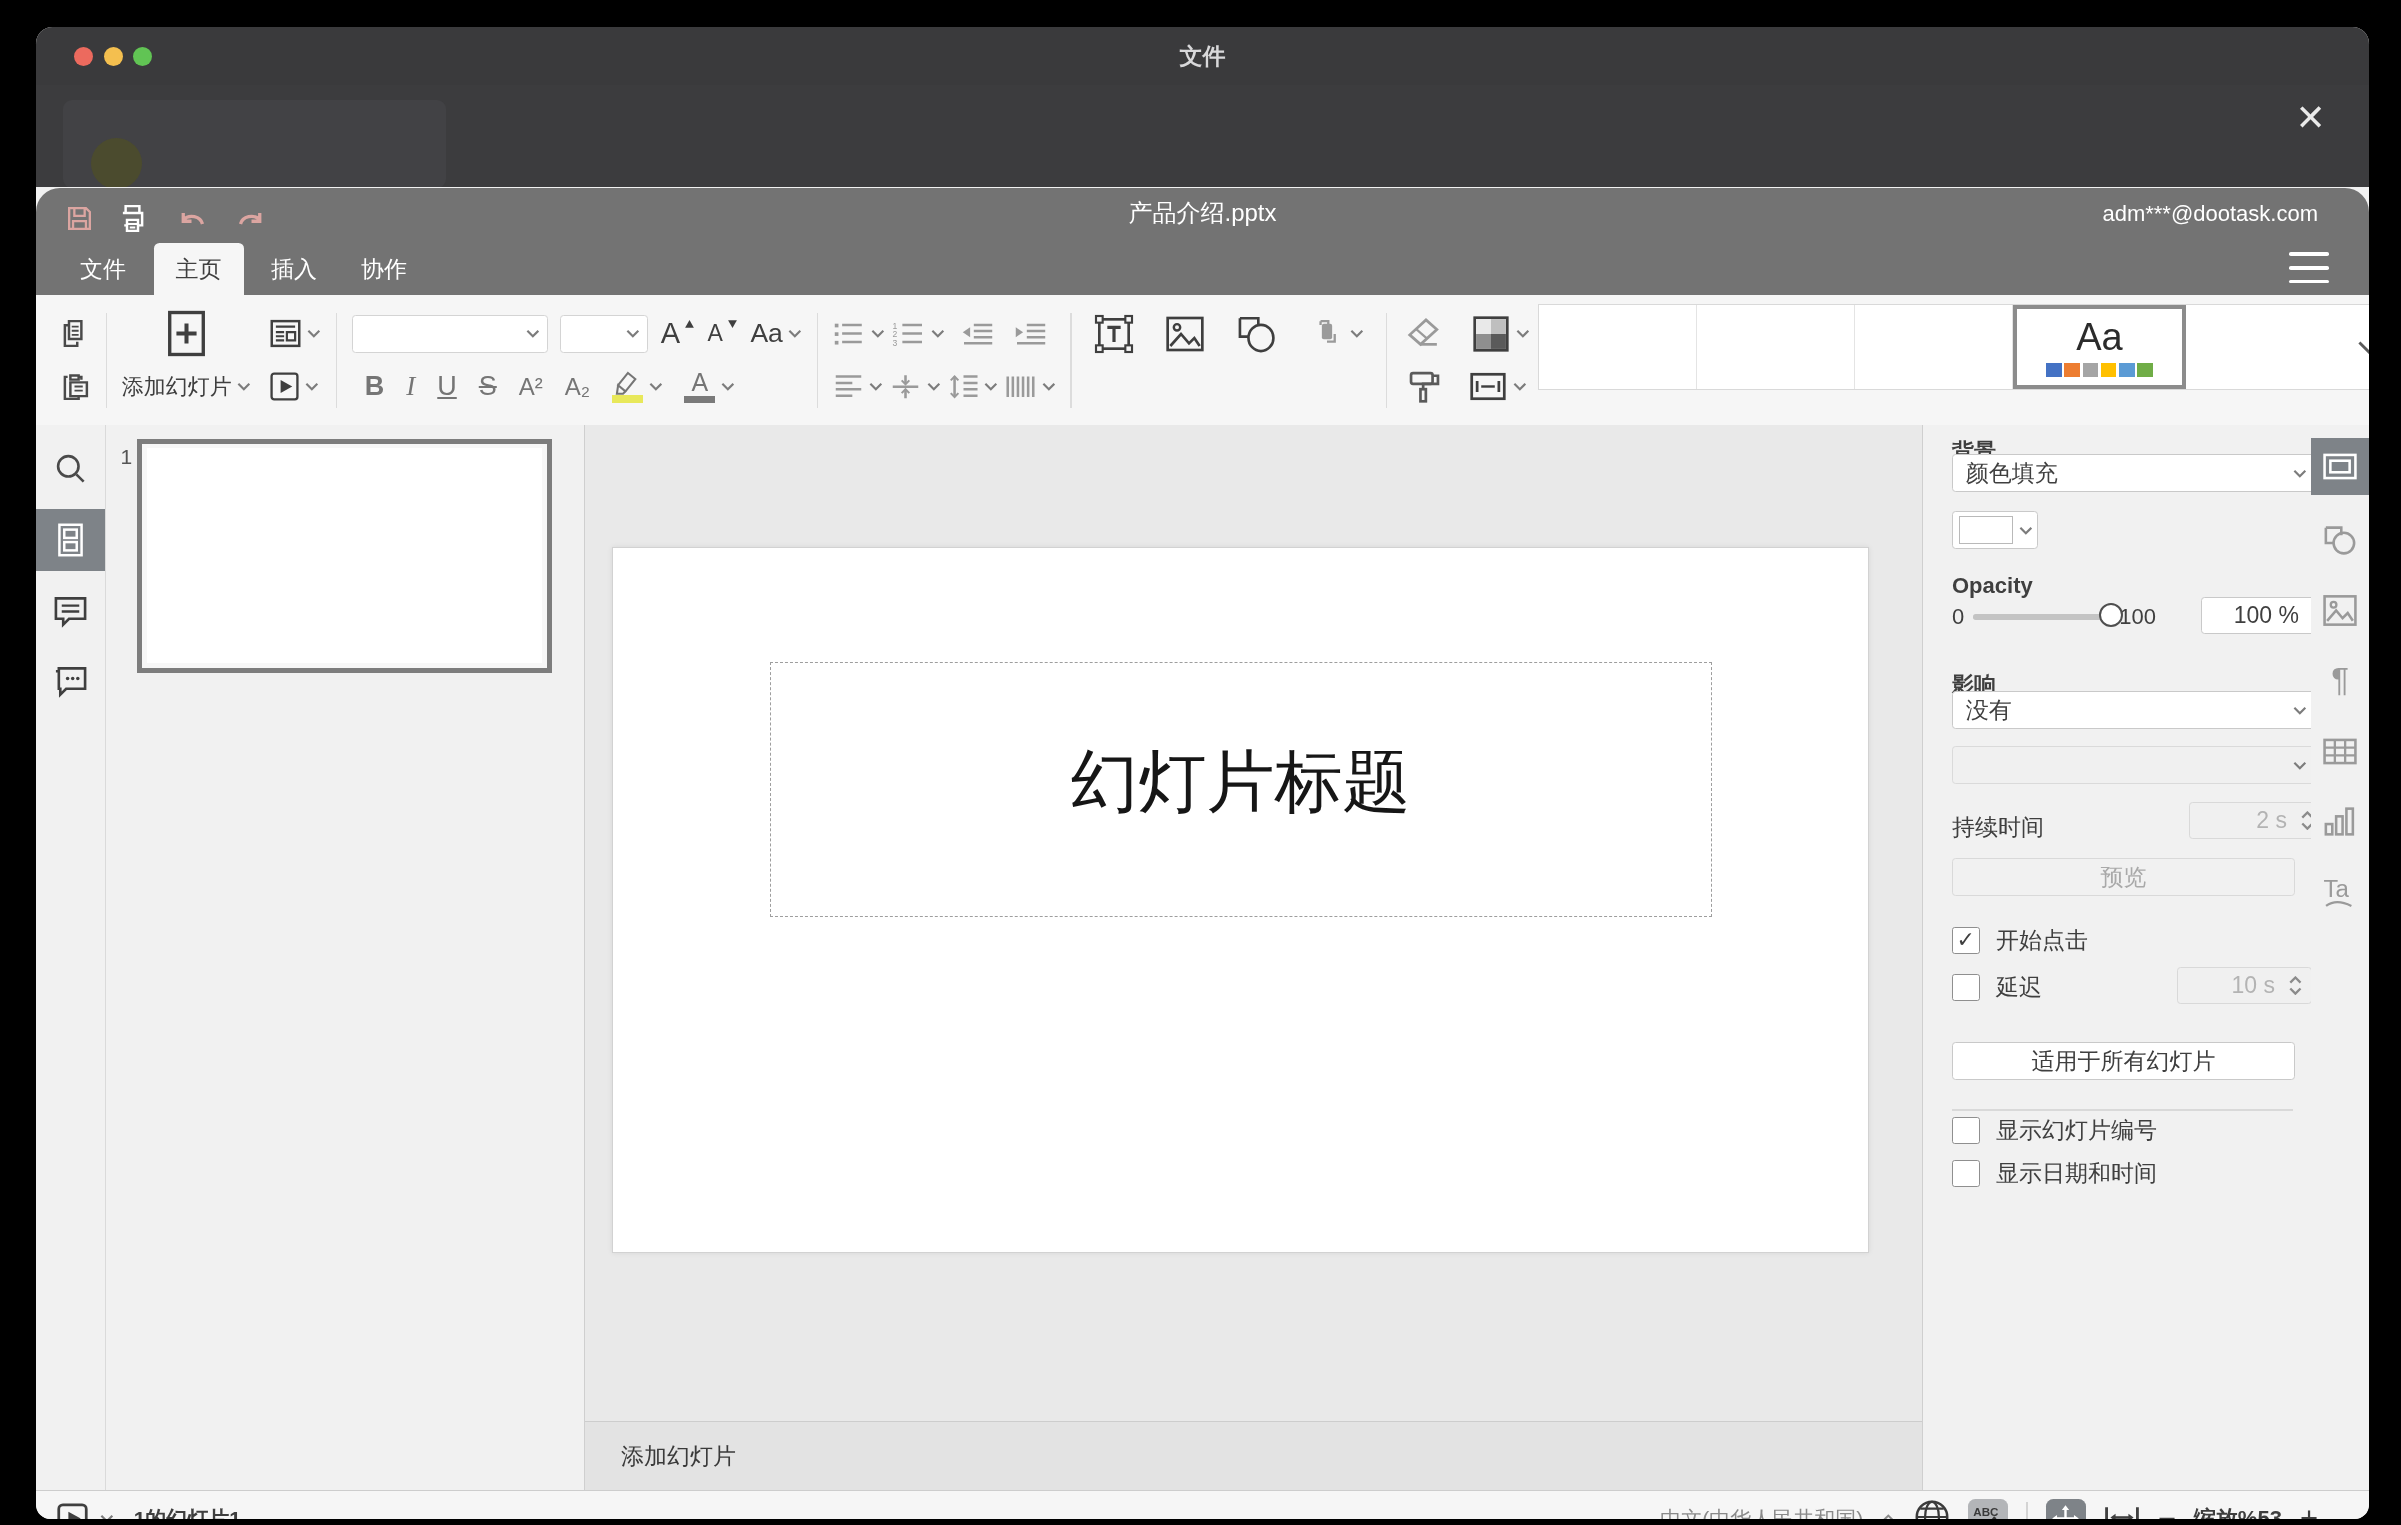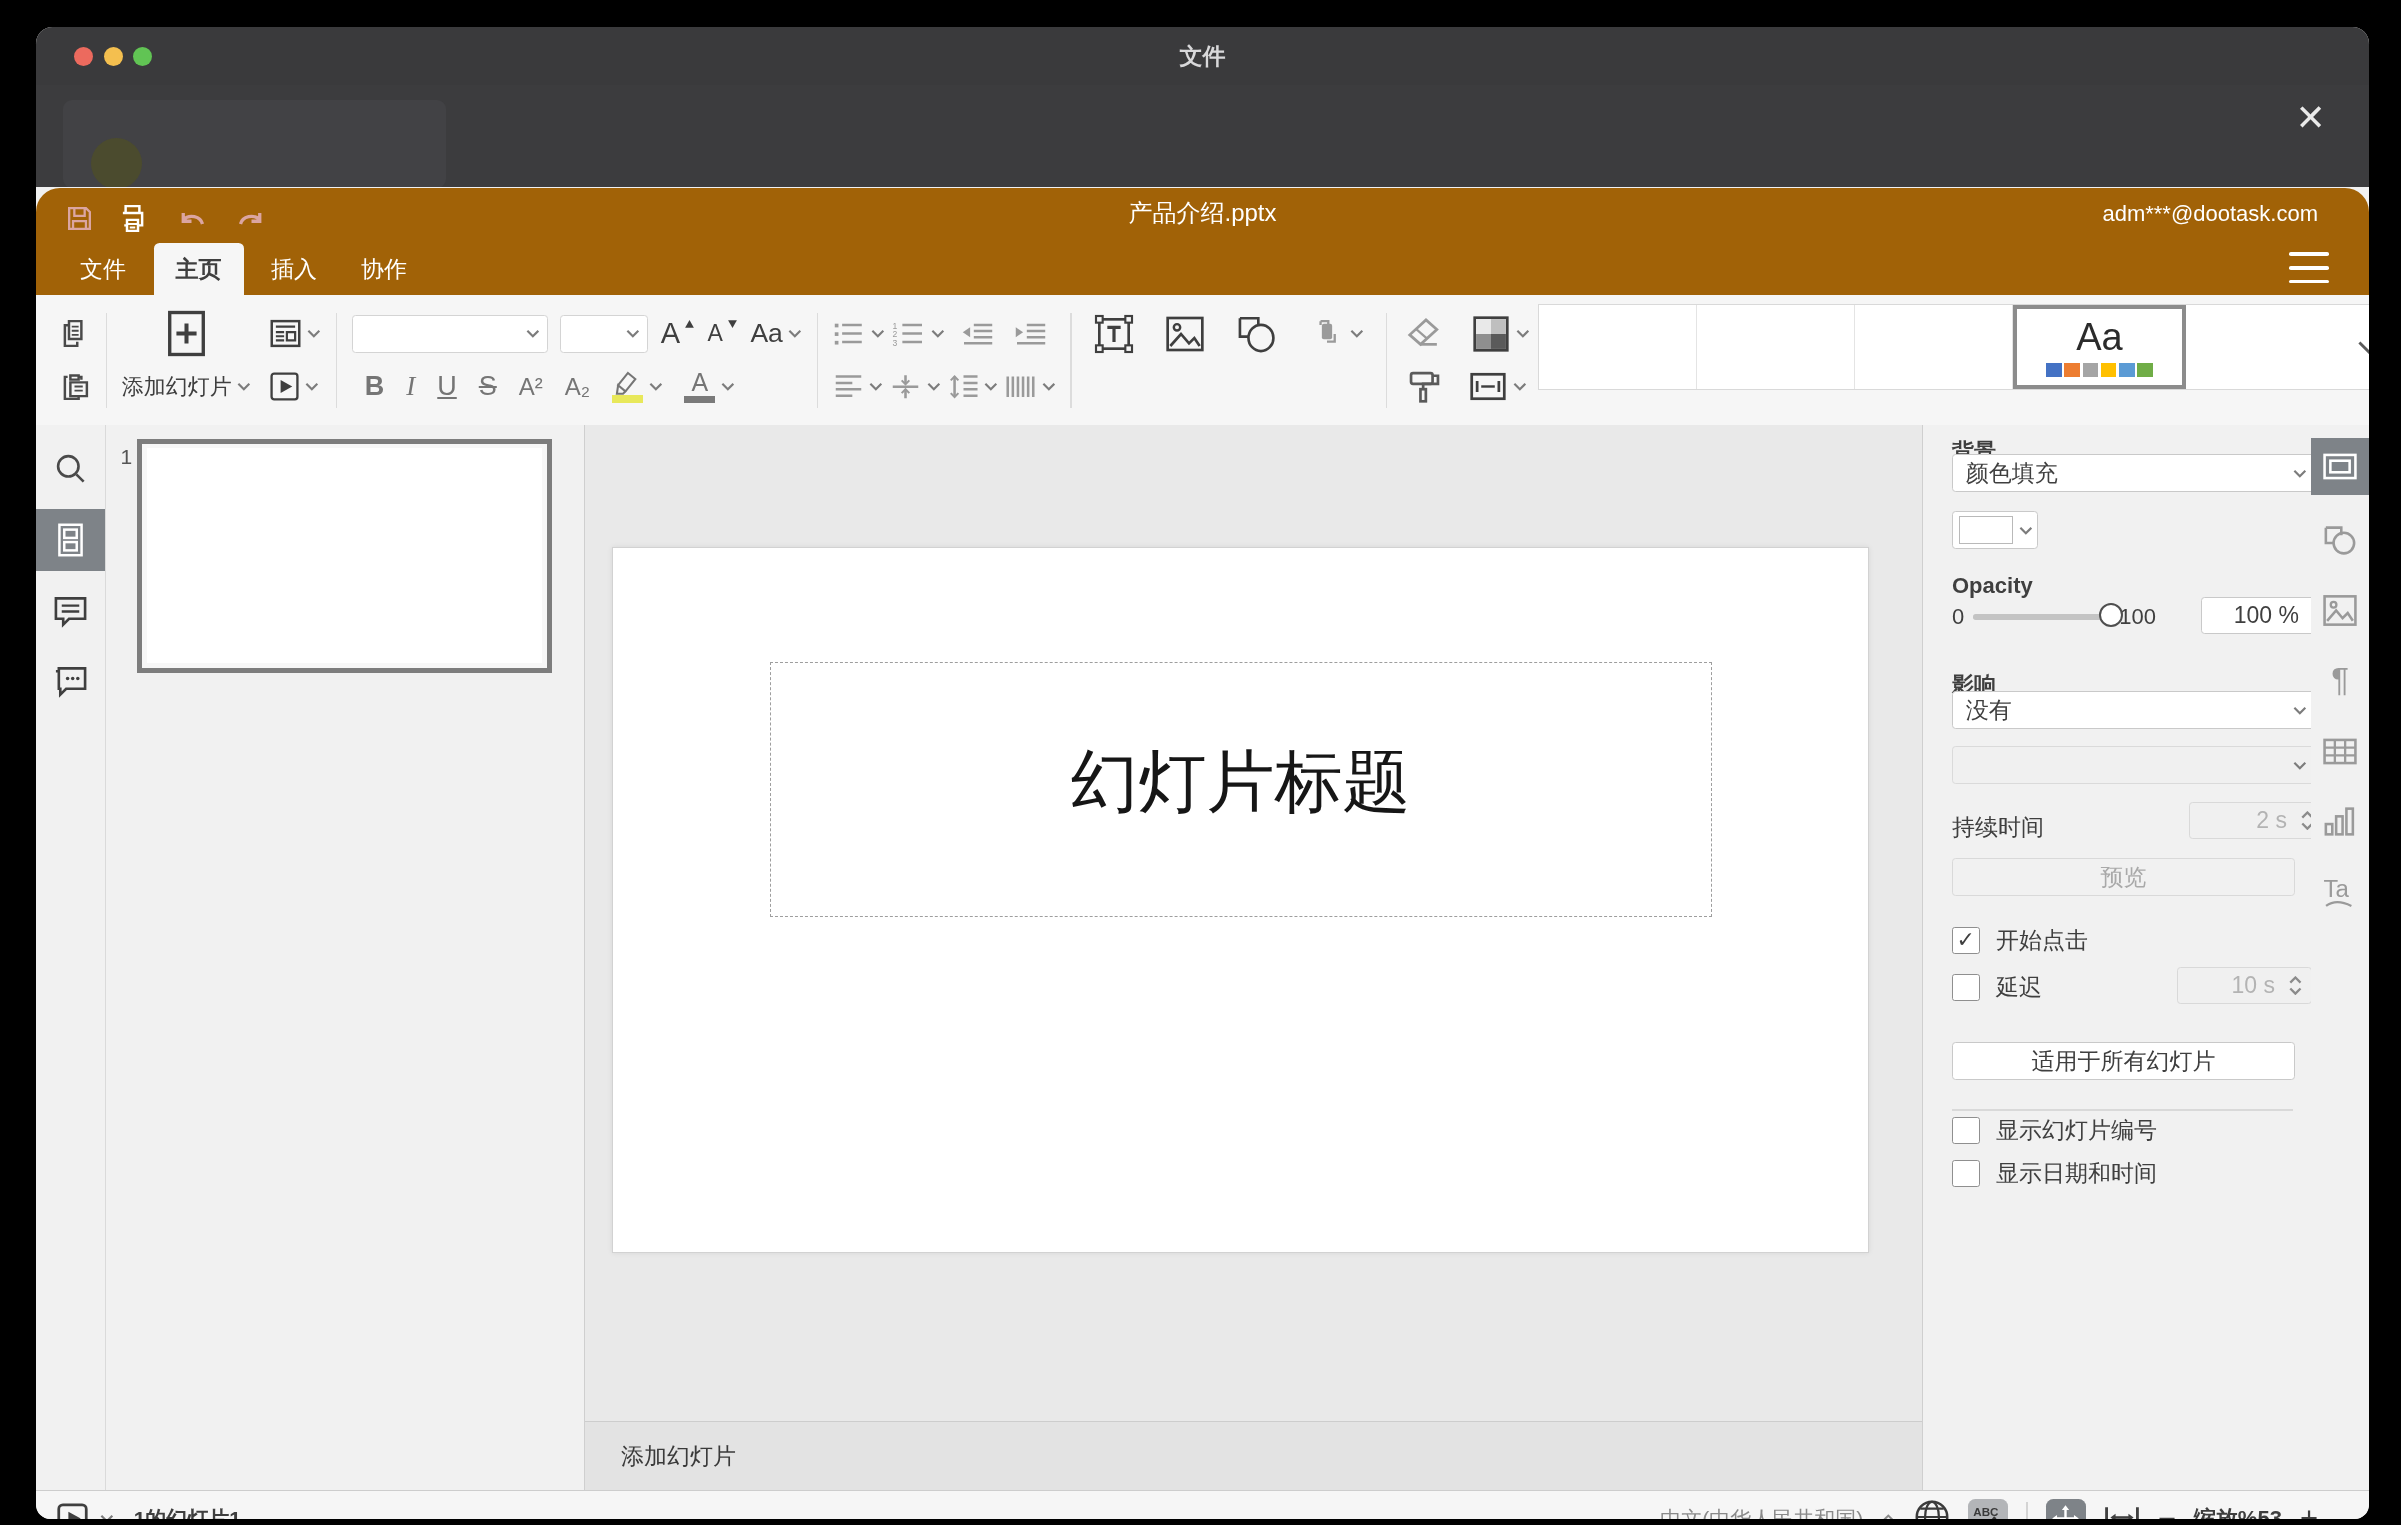--- a/index.html
+++ b/index.html
@@ -11,27 +11,27 @@
   .light{position:absolute;top:20px;width:19px;height:19px;border-radius:50%;}
   .win-title{position:absolute;left:0;top:0;width:100%;height:58px;line-height:58px;text-align:center;
     color:#d8d8da;font-size:23px;font-weight:bold;}
   
   .darkstrip{position:absolute;left:0;top:58px;width:100%;height:102px;background:#3c3c3e;overflow:hidden;}
   .ghost-panel{position:absolute;left:27px;top:14.6px;width:383px;height:88px;background:#424245;border-radius:9px;}
   .avatar-ghost{position:absolute;left:55px;top:53px;width:51px;height:51px;border-radius:50%;background:#4b4b2e;}
   .close-x{position:absolute;right:33px;top:7.3px;width:51px;height:51px;color:#eaeaea;font-size:36px;
     line-height:51px;text-align:center;cursor:pointer;}
   
-  .redbar{position:absolute;left:0;top:161px;width:100%;height:108px;background:#a16207;border-radius:24px 24px 0 0;}
+  .redbar{position:absolute;left:0;top:161px;width:100%;height:108px;background:#737373;border-radius:24px 24px 0 0;}
   .qicon{position:absolute;top:12.8px;width:36px;height:36px;display:flex;align-items:center;justify-content:center;}
   .doc-title{position:absolute;left:0;top:9px;width:100%;text-align:center;color:#fff;font-size:24px;}
   .user-email{position:absolute;right:51px;top:12.8px;color:#fff;font-size:22px;}
   .tabs{position:absolute;left:22px;bottom:0;display:flex;align-items:flex-end;height:53px;}
   .tab{height:53px;line-height:53px;padding:0 22px;color:#fff;font-size:23px;cursor:pointer;}
-  .tab.active{background:#f6f6f6;color:#3f3f3f;border-radius:5.5px 5.5px 0 0;margin:0 5.5px;font-weight:bold;}
+  .tab.active{background:#f6f6f6;color:#3f3f3f;border-radius:5.5px 5.5px 0 0;margin:0 5.5px;}
   .hamburger{position:absolute;right:40px;bottom:12.8px;width:40px;height:31px;display:flex;flex-direction:column;justify-content:space-between;cursor:pointer;}
   .hamburger i{display:block;height:3.6px;background:#fff;border-radius:1.8px;}
   
   .toolbar{position:absolute;left:0;top:268px;width:100%;height:130px;background:#f6f6f6;border-bottom:1.8px solid #d0d0d0;
     display:flex;align-items:center;}
   .tgroup{display:flex;flex-direction:column;justify-content:space-between;height:99px;padding:0 9px;}
   .trow{display:flex;align-items:center;gap:12.8px;height:46px;}
   .sep{width:1.8px;height:95px;background:#dcdcdc;margin:0 5.5px;flex:none;}
   .tbtn{display:flex;align-items:center;gap:5.5px;cursor:pointer;}
   .chev{width:13.7px;height:9px;flex:none;}

